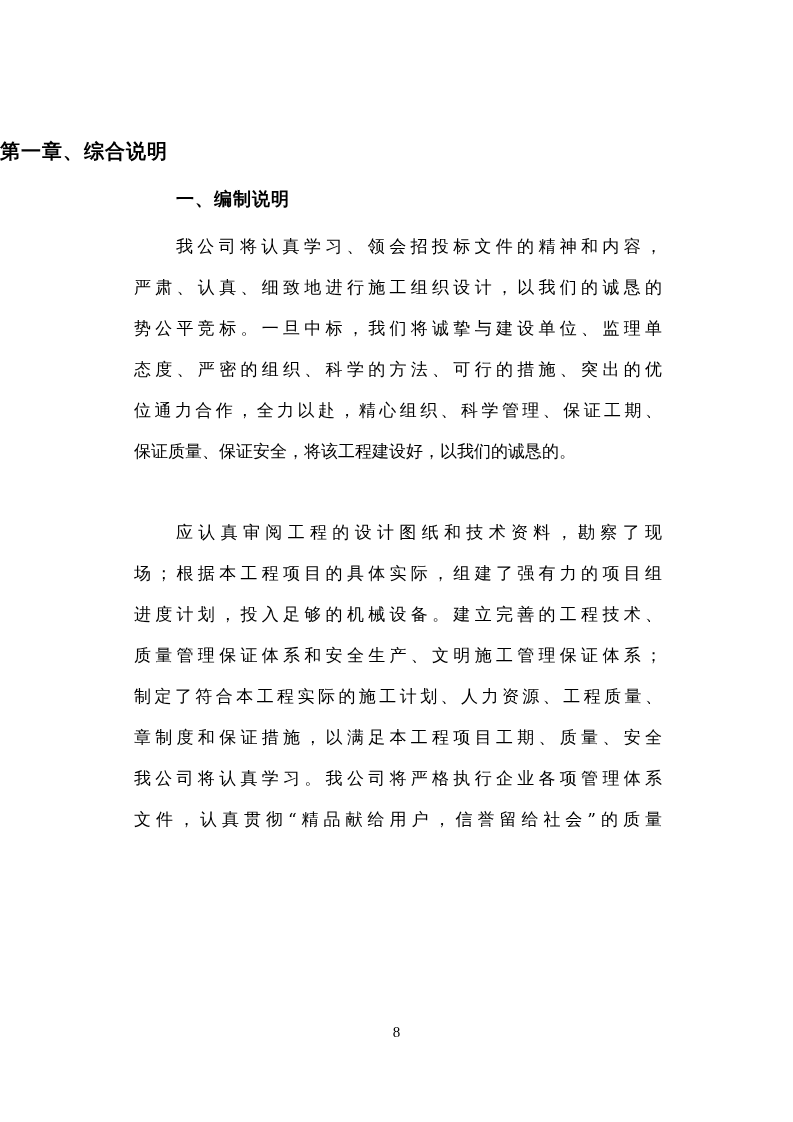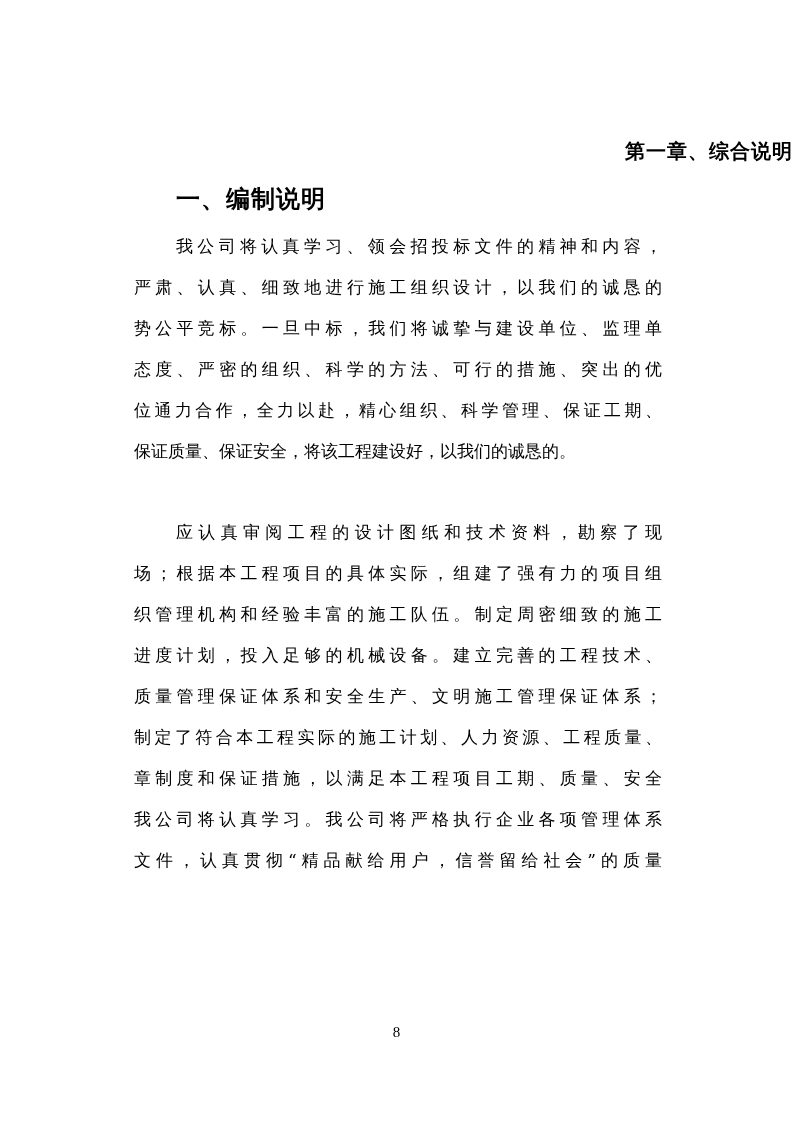--- a/index.html
+++ b/index.html
@@ -1,23 +1,23 @@
 <!DOCTYPE html>
 <html><head>
   <meta charset="utf-8">
   <style>
     html, body { margin: 0; padding: 0; background: #ffffff; }
     body { width: 793px; height: 1122px; position: relative; overflow: hidden;
       font-family: "DejaVu Serif", "Liberation Serif", serif; color: #000; }
     .page { position: absolute; left: 0; top: 0; width: 793px; height: 1122px; background: #fff; }
-    .chapter-title { position: absolute; top: 136px; left: 0; width: 793px; text-align: right;
+    .chapter-title { position: absolute; top: 136px; left: 0; width: 793px; text-align: left;
       font-family: "DejaVu Sans", "Liberation Sans", sans-serif; font-weight: bold; font-size: 20px;
       line-height: 30px; letter-spacing: 1px; }
     .section-heading { position: absolute; top: 184px; left: 176px;
-      font-family: "DejaVu Sans", "Liberation Sans", sans-serif; font-weight: bold; font-size: 24px;
+      font-family: "DejaVu Sans", "Liberation Sans", sans-serif; font-weight: bold; font-size: 18px;
       line-height: 30px; letter-spacing: 1px; }
     .body-text { position: absolute; left: 134px; width: 528px; }
     .line { display: block; height: 41px; line-height: 41px; font-size: 17px; white-space: nowrap;
       text-align: justify; text-align-last: justify; }
     .line.first { padding-left: 42px; }
     .line.last { text-align-last: left; }
     .para1 { top: 226px; }
     .para2 { top: 472px; margin-top: 40px; }
     .page-number { position: absolute; top: 1022px; left: 0; width: 793px; text-align: center;
       font-family: "Liberation Serif", "DejaVu Serif", serif; font-size: 15px; line-height: 20px; }
@@ -34,21 +34,20 @@
     <span class="line">严肃、认真、细致地进行施工组织设计，以我们的诚恳的</span>
     <span class="line">势公平竞标。一旦中标，我们将诚挚与建设单位、监理单</span>
     <span class="line">态度、严密的组织、科学的方法、可行的措施、突出的优</span>
     <span class="line">位通力合作，全力以赴，精心组织、科学管理、保证工期、</span>
     <span class="line last">保证质量、保证安全，将该工程建设好，以我们的诚恳的。</span>
   </div>
 
   <div class="body-text para2">
     <span class="line first">应认真审阅工程的设计图纸和技术资料，勘察了现</span>
     <span class="line">场；根据本工程项目的具体实际，组建了强有力的项目组</span>
-    <span class="line">织管理机构和经验丰富的施工队伍。制定周密细致的施工</span>
     <span class="line">进度计划，投入足够的机械设备。建立完善的工程技术、</span>
     <span class="line">质量管理保证体系和安全生产、文明施工管理保证体系；</span>
     <span class="line">制定了符合本工程实际的施工计划、人力资源、工程质量、</span>
     <span class="line">章制度和保证措施，以满足本工程项目工期、质量、安全</span>
     <span class="line">我公司将认真学习。我公司将严格执行企业各项管理体系</span>
     <span class="line">文件，认真贯彻“精品献给用户，信誉留给社会”的质量</span>
   </div>
 
   <div class="page-number">8</div>
 </div>

